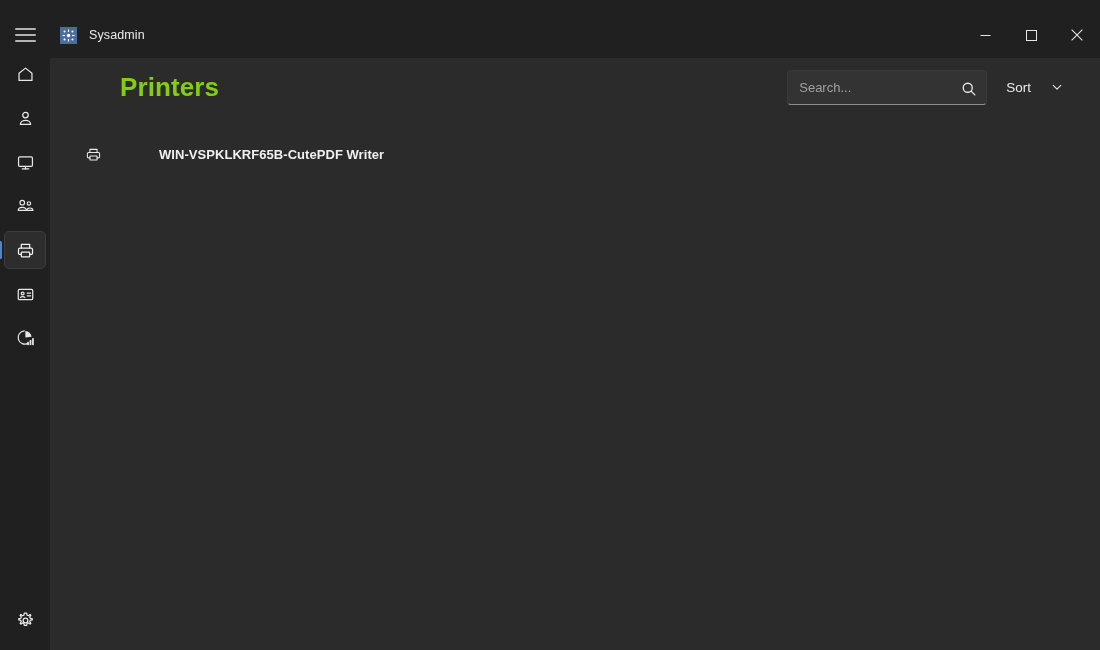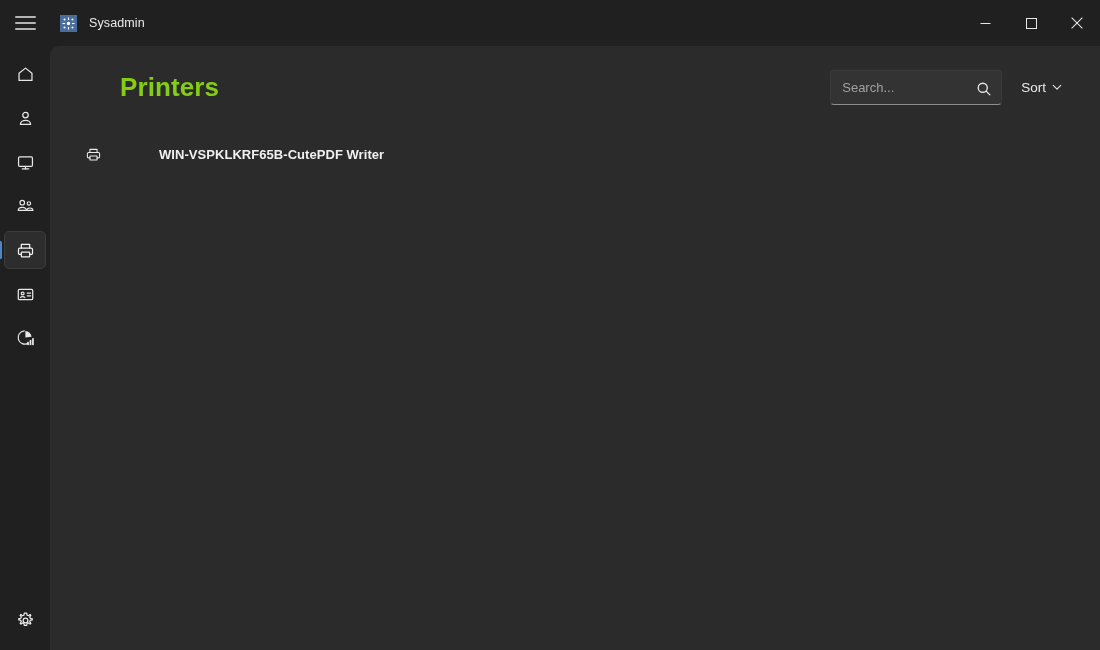--- a/index.html
+++ b/index.html
@@ -11,21 +11,21 @@
     overflow:hidden;
   }
   .app {
     position:relative;
     width:1100px; height:650px;
     background:#202020;
   }
 
   
   .titlebar {
-    position:absolute; top:0; left:0;
+    position:absolute; top:12px; left:0;
     width:1100px; height:46px;
     background:#202020;
     display:flex; align-items:center;
     z-index:5;
   }
   .hamburger {
     width:50px; height:46px;
     display:flex; flex-direction:column;
     align-items:center; justify-content:center;
     gap:4px;
@@ -116,21 +116,21 @@
     letter-spacing:0.1px;
     margin-left:30px;
   }
   .header-tools {
     position:absolute;
     right:30px; top:24px;
     display:flex; align-items:center; gap:12px;
   }
   .search-box {
     position:relative;
-    width:172px; height:35px;
+    width:200px; height:35px;
     background:#333333;
     border:1px solid #3a3a3a;
     border-bottom:1px solid #8e8e8e;
     border-radius:4px;
     display:flex; align-items:center;
     cursor:text;
     margin-left:8px;
   }
   .search-input {
     flex:1;
@@ -143,21 +143,21 @@
   }
   .search-input::placeholder { color:#a0a0a0; }
   .search-btn {
     position:absolute; right:5px; top:5px;
     width:25px; height:25px;
     display:flex; align-items:center; justify-content:center;
     border-radius:3px;
     cursor:pointer;
   }
   .sort-btn {
-    display:flex; align-items:center; gap:5px;
+    display:flex; align-items:center; gap:20px;
     padding:6px 7px;
     border-radius:4px;
     cursor:pointer;
     justify-content:center;
   }
   .sort-label { font-size:13.5px; color:#e9e9e9; }
 
   
   .list { padding:0 0 0 0; }
   .list-item {

